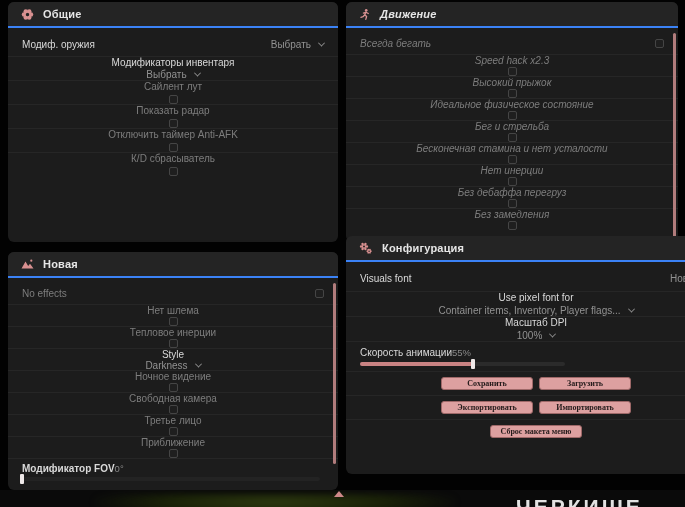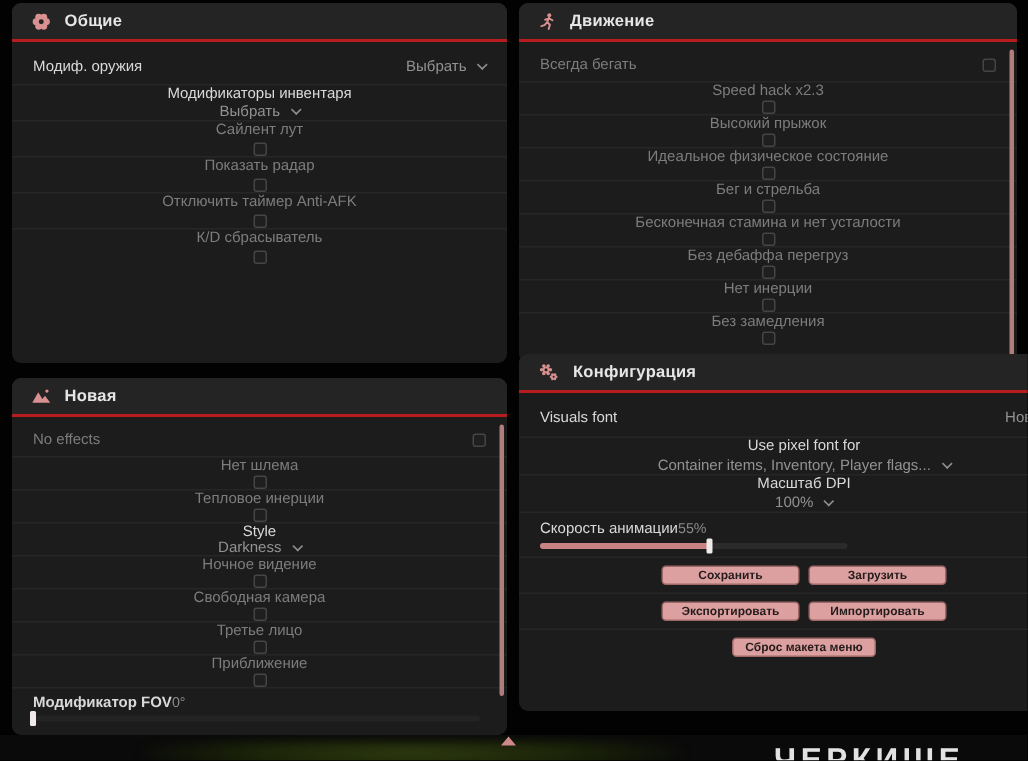--- a/index.html
+++ b/index.html
@@ -4,26 +4,26 @@
 <style>
   * { box-sizing: border-box; margin: 0; padding: 0; }
   html,body { width:685px; height:507px; }
   body {
     position: relative; overflow: hidden;
     background: #020202;
     font-family: "Liberation Sans", sans-serif;
   }
   .panel { position:absolute; background:#1c1c1c; border-radius:6px; overflow:hidden; }
   #p-general  { left:8px;   top:2px;   width:330px; height:240px; }
-  #p-movement { left:346px; top:2px;   width:332px; height:240px; }
+  #p-movement { left:346px; top:2px;   width:332px; height:240px;font-style:italic; }
   #p-camera   { left:8px;   top:252px; width:330px; height:238px; }
   #p-config   { left:346px; top:236px; width:380px; height:238px; }
 
   .hdr { display:flex; align-items:center; height:26px; padding:0 13px;
-         background:#242424; border-bottom:2px solid #b91c1c; }
+         background:#242424; border-bottom:2px solid #3b82f6; }
   .hdr .ttl { font-size:11px; font-weight:bold; color:#e6e6e6; margin-left:9px; letter-spacing:.2px; }
   .icon { display:flex; align-items:center; }
   .icon svg { display:block; }
 
   .rows { padding-top:4px; }
   .row { display:flex; align-items:center; justify-content:space-between;
          padding:0 14px; height:24px; }
   .rows .row + .row { border-top:1px solid #262626;flex-direction:column; }
   .p-mov .row, .p-cam .row { height:22px; }
   .p-cfg .row { height:25px; }
@@ -49,21 +49,21 @@
   .track { margin-top:4px; width:205px; height:4px; background:#2b2b2b; border-radius:2px; }
   .fill { position:relative; height:100%; background:#c98383; border-radius:2px; width:0; }
   .handle { position:absolute; right:-2px; top:-3px; width:4px; height:10px; background:#efe9e9; border-radius:1px; }
 
   .fov-sec { padding:4px 14px 0; border-top:1px solid #262626; }
   .fov-sec .track { width:298px; background:#232323; margin-top:3px; }
 
   .btn-row { display:flex; justify-content:center; gap:6px; padding:5px 0; border-top:1px solid #262626; }
   .btn { min-width:92px; height:13px; padding:0 8px; background:#dda0a0; border:1px solid #9e6868;
          border-radius:3px; font-size:8px; font-weight:bold; color:#241b1b;
-         display:flex; align-items:center; justify-content:center; font-family:Liberation Sans, sans-serif; cursor:pointer; }
+         display:flex; align-items:center; justify-content:center; font-family:Liberation Serif, serif; cursor:pointer; }
 
   .game-strip { position:absolute; left:0; right:0; bottom:0; height:17px; background:#0a0a0a; overflow:hidden; }
   .grass { position:absolute; left:95px; top:4px; width:360px; height:24px;
            background:radial-gradient(ellipse at 50% 35%, #2e3a10 0%, #1a2208 45%, rgba(0,0,0,0) 75%);
            filter:blur(3px); }
   .bg-text { position:absolute; left:516px; top:5px; font-size:21px; font-weight:bold;
              color:#e2e2e2; letter-spacing:3px; white-space:nowrap; }
   .tri { position:absolute; left:334px; top:1px; width:0; height:0;
          border-left:5px solid transparent; border-right:5px solid transparent;
          border-bottom:6px solid #cf8989; }
@@ -151,25 +151,25 @@
     </div>
     <div class="row">
       <span class="lbl">Бег и стрельба</span>
       <span class="checkbox"></span>
     </div>
     <div class="row">
       <span class="lbl">Бесконечная стамина и нет усталости</span>
       <span class="checkbox"></span>
     </div>
     <div class="row">
+      <span class="lbl">Нет инерции</span>
+      <span class="checkbox"></span>
+    </div>
+    <div class="row">
       <span class="lbl">Без дебаффа перегруз</span>
-      <span class="checkbox"></span>
-    </div>
-    <div class="row">
-      <span class="lbl">Нет инерции</span>
       <span class="checkbox"></span>
     </div>
     <div class="row">
       <span class="lbl">Без замедления</span>
       <span class="checkbox"></span>
     </div>
   </div>
   <div class="sb" id="sb-movement"></div>
 </section>
 

